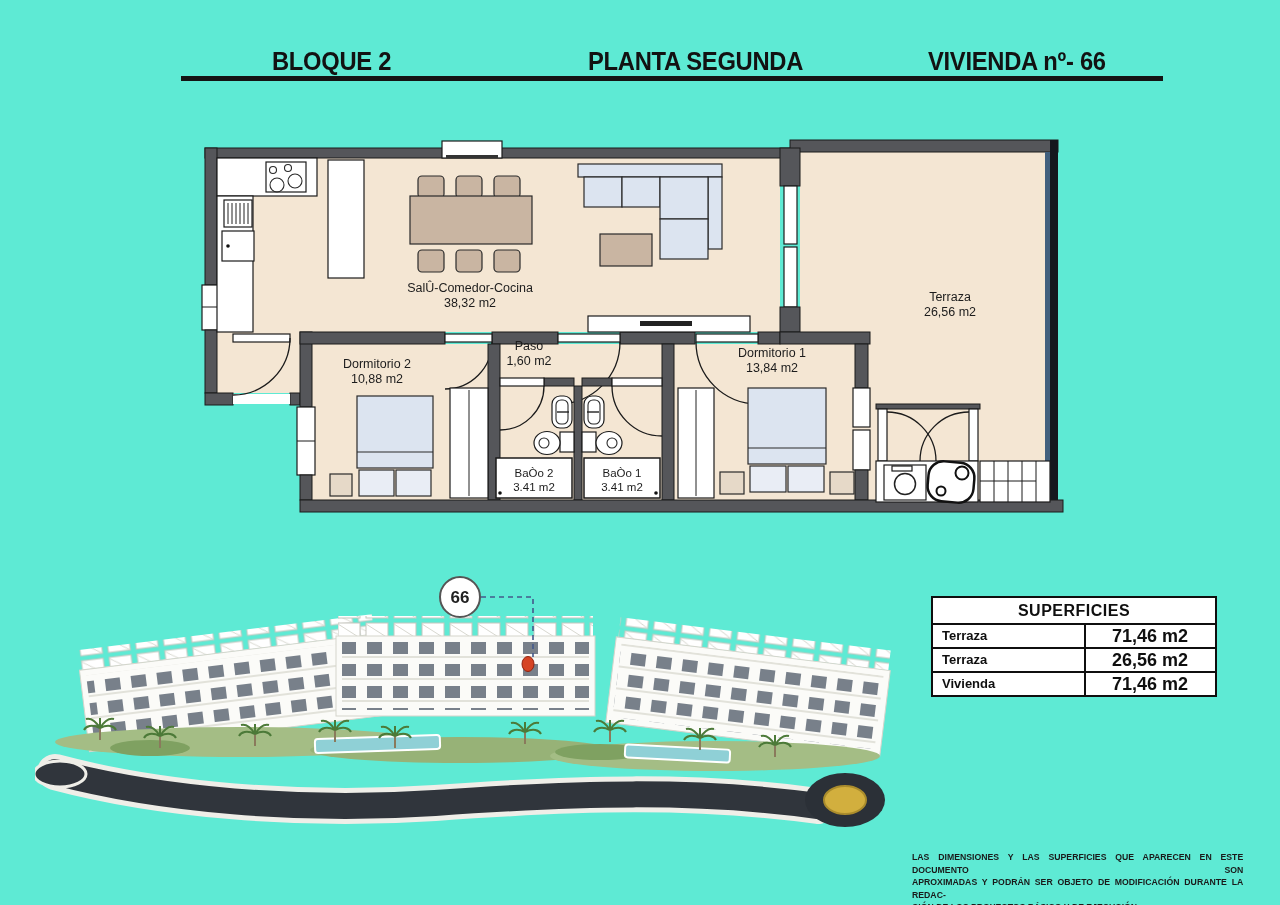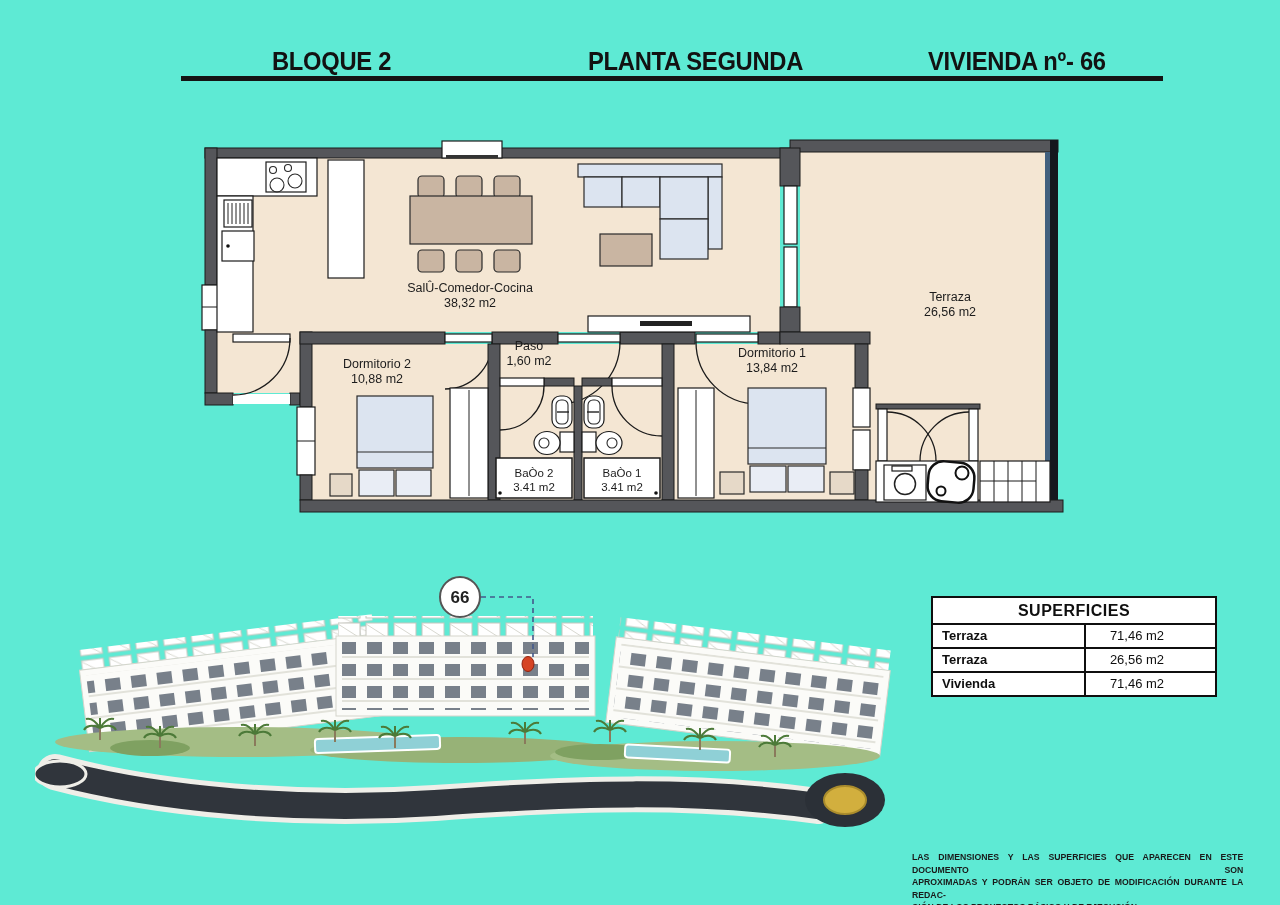--- a/index.html
+++ b/index.html
@@ -24,21 +24,21 @@
   .plab2{font-family:"Liberation Sans",sans-serif;font-size:11.5px;fill:#1c1c1c;text-anchor:middle;}
   .mark{font-family:"Liberation Sans",sans-serif;font-weight:bold;font-size:17px;fill:#222;text-anchor:middle;}
 
   
   #sup-table{position:absolute;left:931px;top:596px;width:282px;border:2px solid #0f0f0f;background:#fff;}
   #sup-table .thead{height:25px;line-height:25px;text-align:center;font-weight:bold;font-size:16px;
        letter-spacing:0.5px;color:#0f0f0f;}
   #sup-table .srow{display:flex;height:22px;border-top:2px solid #0f0f0f;}
   #sup-table .lcell{width:142px;border-right:2px solid #0f0f0f;padding-left:9px;font-weight:bold;
        font-size:13px;line-height:22px;color:#0f0f0f;}
-  #sup-table .vcell{flex:1;text-align:center;padding-right:27px;font-weight:normal;font-size:13px;
+  #sup-table .vcell{flex:1;text-align:right;padding-right:27px;font-weight:bold;font-size:18px;
        line-height:22px;color:#0f0f0f;}
 
   
   #disclaimer{position:absolute;left:912px;top:851px;width:362px;transform:scaleX(0.915);
        transform-origin:left top;color:#1a1a1a;}
   #disclaimer div{font-weight:bold;font-size:9.5px;line-height:12.6px;text-align:justify;
        text-align-last:justify;white-space:normal;}
   #disclaimer div.last{text-align:left;text-align-last:left;}
 </style>
 </head>

